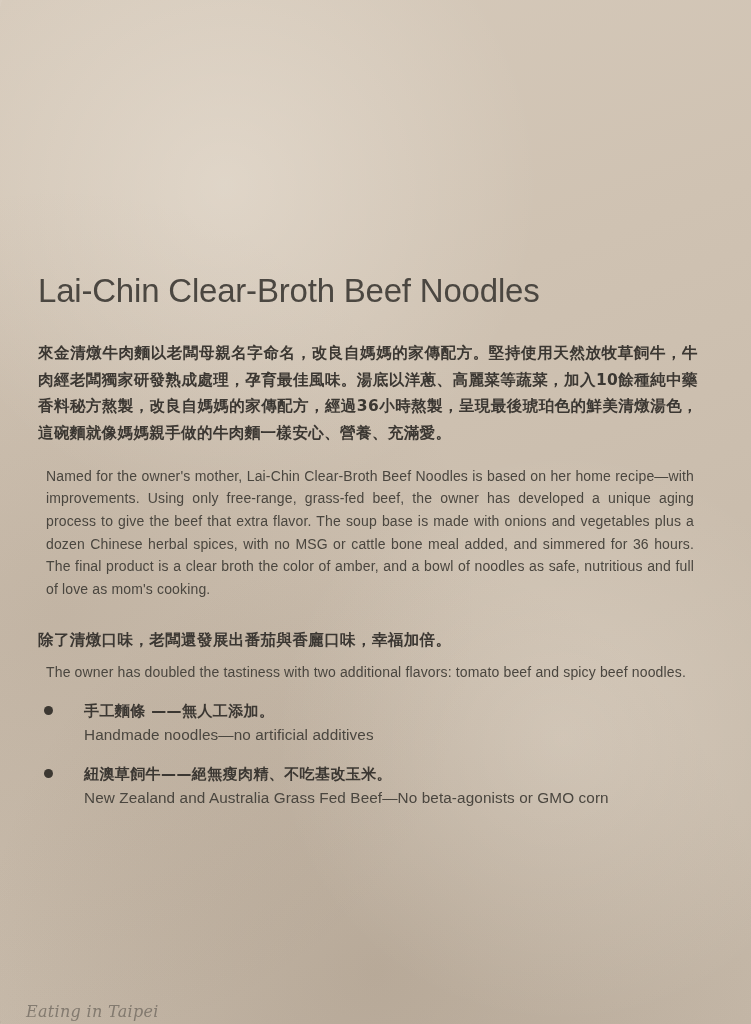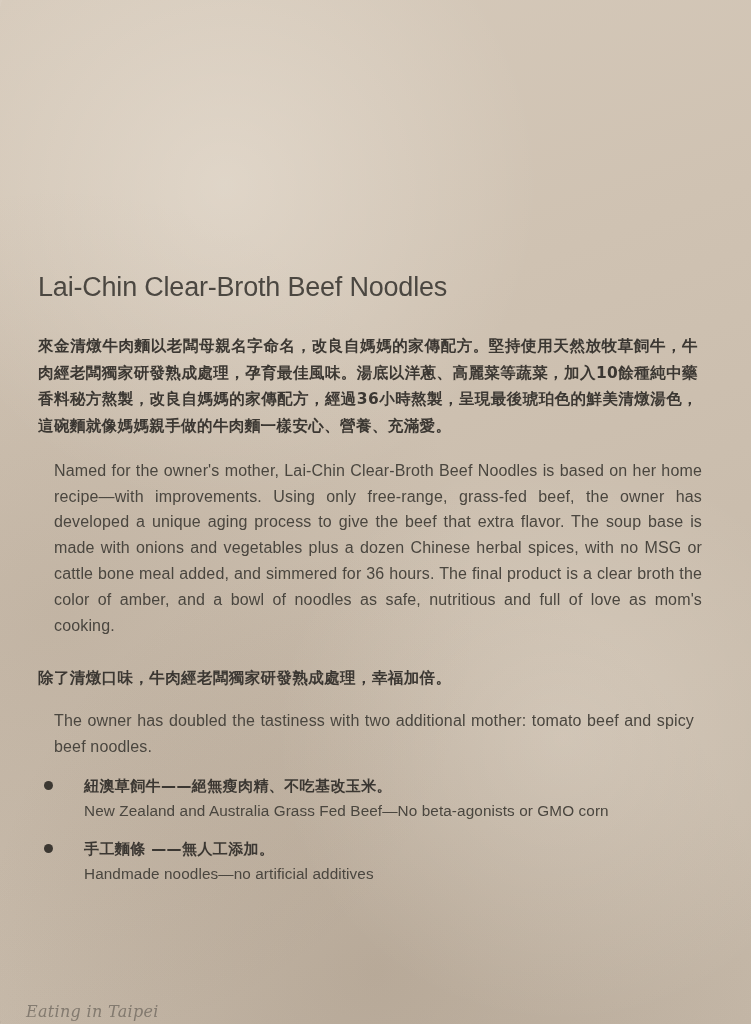--- a/index.html
+++ b/index.html
@@ -41,45 +41,45 @@
   }
 
   .content {
     position: absolute;
     left: 38px;
     top: 272px;
     width: 660px;
   }
 
   .title {
-    font-size: 27px;
+    font-size: 33px;
     letter-spacing: -0.2px;
     color: #4b4741;
     font-weight: 400;
     margin: 0 0 30px 0;
     line-height: 1.15;
   }
 
   .zh {
     font-size: 15.5px;
     color: #3b3732;
     line-height: 1.72;
     letter-spacing: 0.4px;
     margin: 0;
     text-align: justify;
     font-weight: 600;
     font-family: "DejaVu Sans", "Liberation Sans", sans-serif;
   }
 
   .en {
-    font-size: 16px;
+    font-size: 14px;
     color: #4a463f;
     line-height: 1.62;
     letter-spacing: 0.15px;
-    margin: 16px;
+    margin: 8px;
     text-align: justify;
   }
 
   .block-main-zh { margin-bottom: 18px; }
   .block-main-en { margin-bottom: 26px; width: 648px; }
 
   .block-extra-zh { margin-bottom: 2px; }
   .block-extra-en { margin-bottom: 16px; width: 640px; }
 
   .bullets {
@@ -136,34 +136,34 @@
 <div class="page">
 
   <div class="content">
 
     <h1 class="title">Lai-Chin Clear-Broth Beef Noodles</h1>
 
     <p class="zh block-main-zh">來金清燉牛肉麵以老闆母親名字命名，改良自媽媽的家傳配方。堅持使用天然放牧草飼牛，牛肉經老闆獨家研發熟成處理，孕育最佳風味。湯底以洋蔥、高麗菜等蔬菜，加入10餘種純中藥香料秘方熬製，改良自媽媽的家傳配方，經過36小時熬製，呈現最後琥珀色的鮮美清燉湯色，這碗麵就像媽媽親手做的牛肉麵一樣安心、營養、充滿愛。</p>
 
     <p class="en block-main-en">Named for the owner's mother, Lai-Chin Clear-Broth Beef Noodles is based on her home recipe—with improvements. Using only free-range, grass-fed beef, the owner has developed a unique aging process to give the beef that extra flavor. The soup base is made with onions and vegetables plus a dozen Chinese herbal spices, with no MSG or cattle bone meal added, and simmered for 36 hours. The final product is a clear broth the color of amber, and a bowl of noodles as safe, nutritious and full of love as mom's cooking.</p>
 
-    <p class="zh block-extra-zh">除了清燉口味，牛肉經老闆獨家研發熟成處理，幸福加倍。</p>
+    <p class="zh block-extra-zh">除了清燉口味，老闆還發展出番茄與香廲口味，幸福加倍。</p>
 
-    <p class="en block-extra-en">The owner has doubled the tastiness with two additional mother: tomato beef and spicy beef noodles.</p>
+    <p class="en block-extra-en">The owner has doubled the tastiness with two additional flavors: tomato beef and spicy beef noodles.</p>
 
     <ul class="bullets">
       <li class="bullet-item">
         <span class="bullet-dot"></span>
-        <p class="bullet-zh">紐澳草飼牛——絕無瘦肉精、不吃基改玉米。</p>
-        <p class="bullet-en">New Zealand and Australia Grass Fed Beef—No beta-agonists or GMO corn</p>
+        <p class="bullet-zh">手工麵條 ——無人工添加。</p>
+        <p class="bullet-en">Handmade noodles—no artificial additives</p>
       </li>
       <li class="bullet-item">
         <span class="bullet-dot"></span>
-        <p class="bullet-zh">手工麵條 ——無人工添加。</p>
-        <p class="bullet-en">Handmade noodles—no artificial additives</p>
+        <p class="bullet-zh">紐澳草飼牛——絕無瘦肉精、不吃基改玉米。</p>
+        <p class="bullet-en">New Zealand and Australia Grass Fed Beef—No beta-agonists or GMO corn</p>
       </li>
     </ul>
 
   </div>
 
   <div class="watermark">Eating in Taipei</div>
 
 </div>
 
 </body></html>

